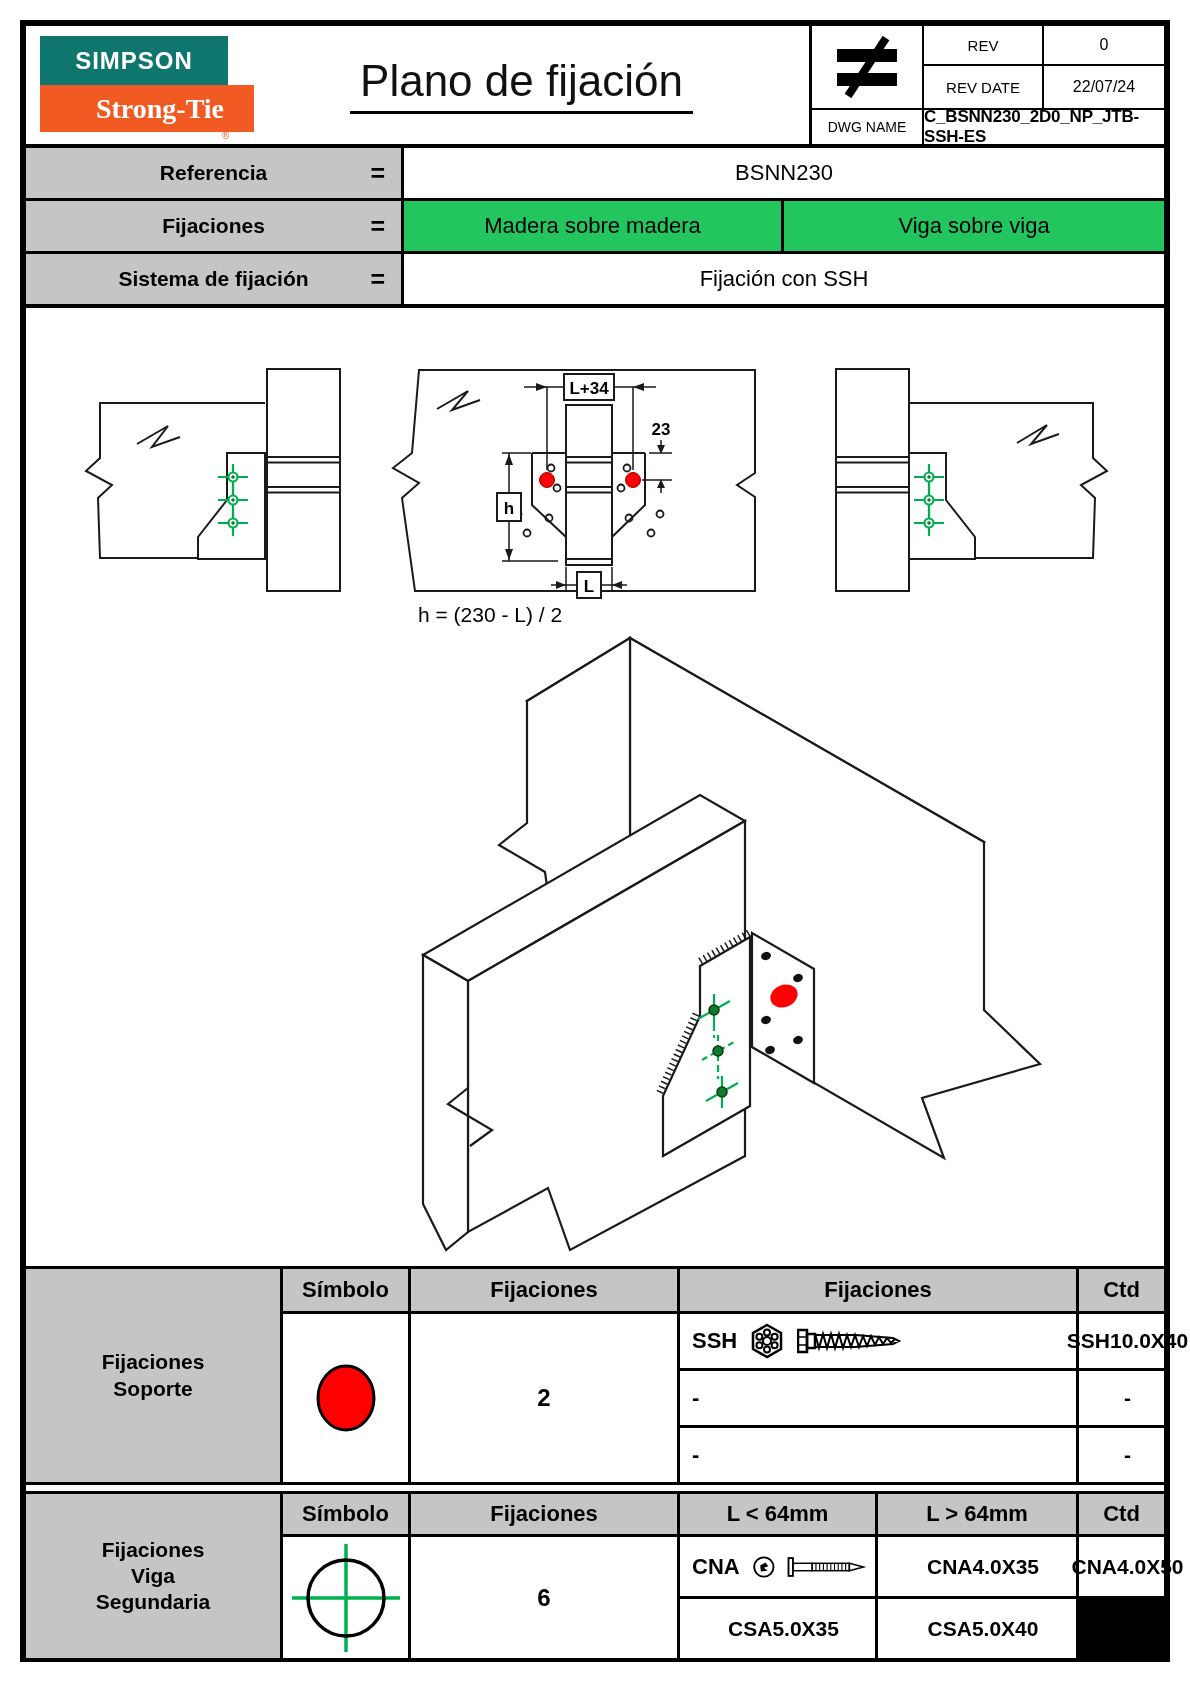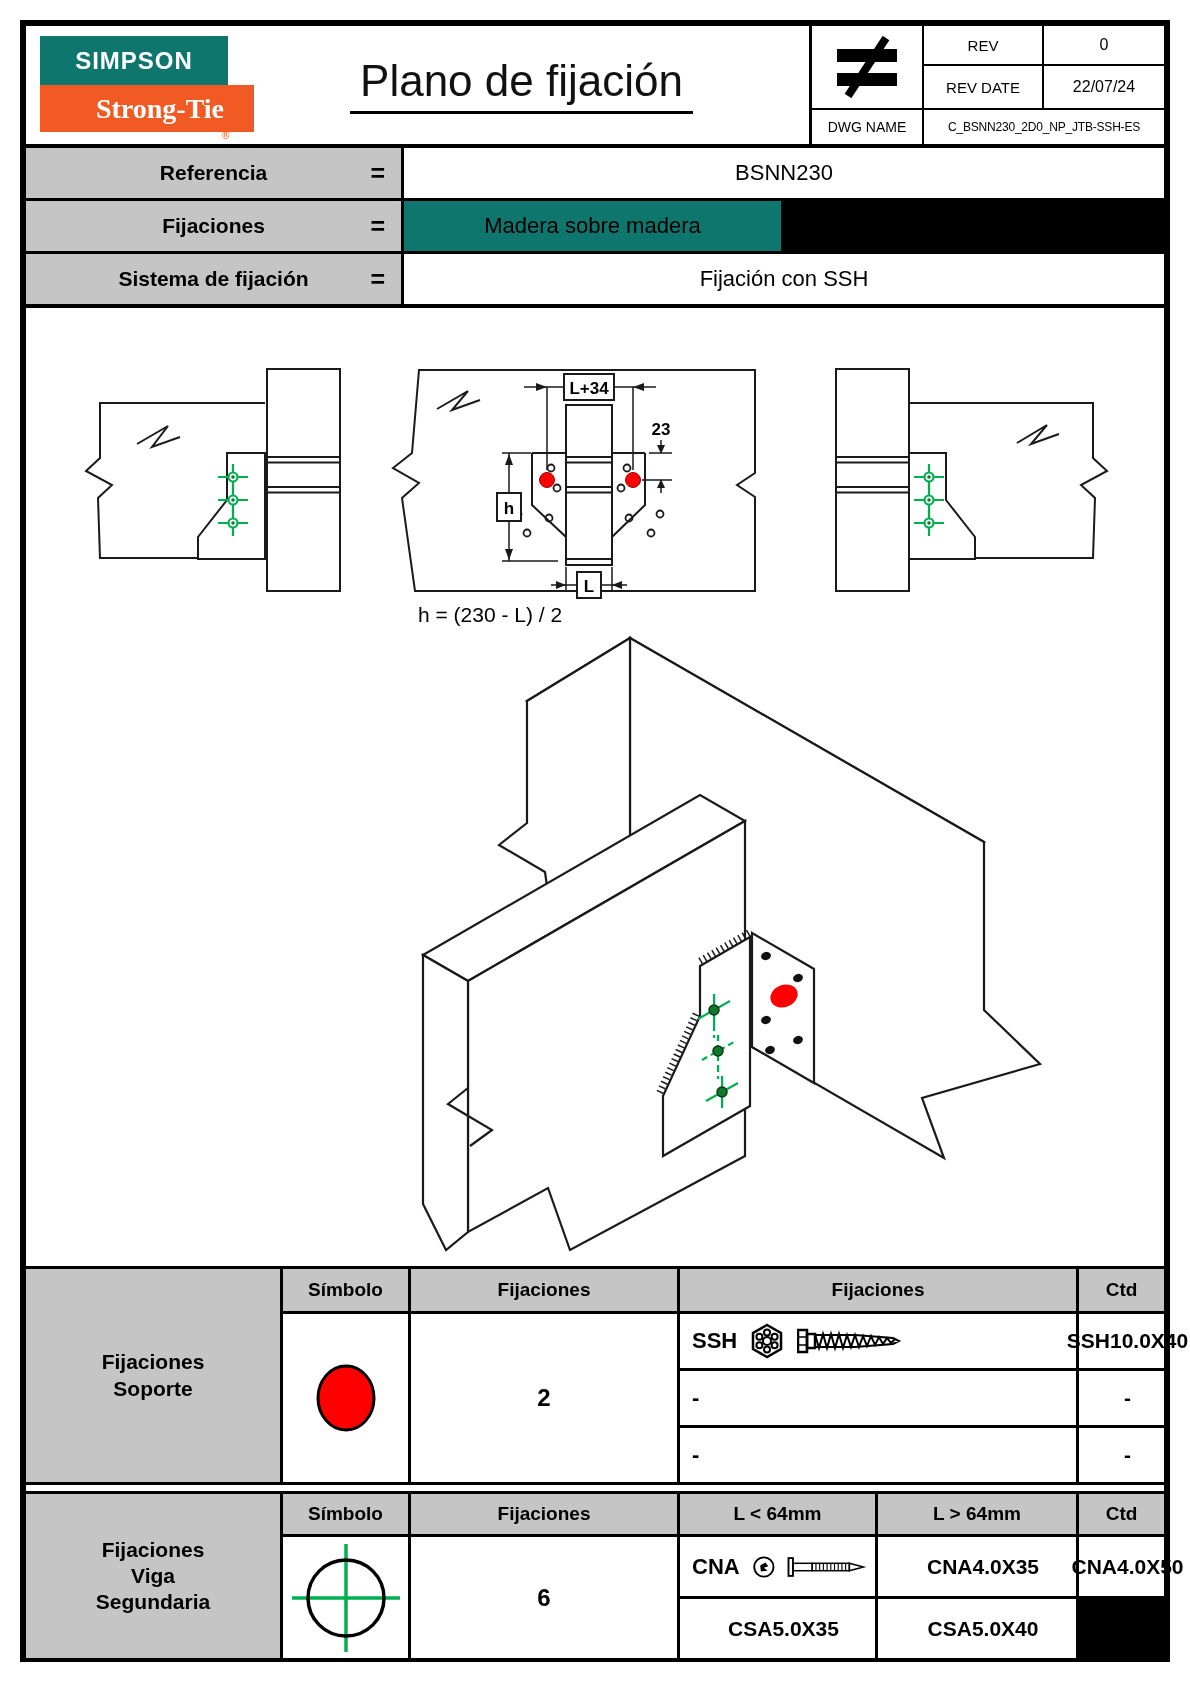--- a/index.html
+++ b/index.html
@@ -24,43 +24,43 @@
   .bigtitle{font-size:44px;color:#111;border-bottom:3px solid #000;
             padding:0 10px 5px 10px;white-space:nowrap;}
   .revtbl{width:355px;border-left:3px solid #000;box-sizing:border-box;
           display:grid;grid-template-columns:110px 118px 120px;
           grid-template-rows:38px 42px 34px;gap:2px;background:#000;}
   .revtbl>div{background:#fff;display:flex;align-items:center;justify-content:center;}
   .neq-cell{grid-row:1/3;}
   .rev-small{font-size:15px;}
   .rev-val{font-size:16px;}
   .dwg-lbl{font-size:14px;}
-  .dwg-val{grid-column:2/4;font-size:12px;letter-spacing:-0.2px;font-weight:normal;}
+  .dwg-val{grid-column:2/4;font-size:17px;letter-spacing:-0.2px;font-weight:bold;}
 
   
   .ref{top:122px;width:1138px;display:grid;grid-template-columns:375px 760px;
        grid-template-rows:50px 50px 50px;gap:3px;background:#000;}
   .ref .lbl{background:#c5c5c5;position:relative;display:flex;align-items:center;
             justify-content:center;font-weight:bold;font-size:21px;}
   .ref .lbl .eq{position:absolute;right:16px;font-size:25px;font-weight:bold;}
   .ref .val{background:#fff;display:flex;align-items:center;justify-content:center;
             font-size:22px;}
   .ref .split{background:#000;display:grid;grid-template-columns:377px 380px;gap:3px;}
-  .ref .split>div{background:#0f766e;display:flex;align-items:center;justify-content:center;
+  .ref .split>div{background:#22c55e;display:flex;align-items:center;justify-content:center;
             font-size:22px;}
 
   
   .draw{top:270px;width:1138px;height:958px;}
 
   
   .ftbl{width:1138px;display:grid;gap:3px;background:#000;}
   .ftbl>div{background:#fff;display:flex;align-items:center;justify-content:center;}
   .ftbl .gray{background:#c5c5c5;font-weight:bold;font-size:21px;text-align:center;}
   .ftbl .gray .wrapnarrow{width:140px;line-height:1.25;}
-  .ftbl .hc{background:#c5c5c5;font-weight:bold;font-size:19px;}
+  .ftbl .hc{background:#c5c5c5;font-weight:bold;font-size:22px;}
   .t1{top:1243px;grid-template-columns:254px 125px 266px 396px 85px;
       grid-template-rows:42px 54px 54px 54px;}
   .t2{top:1468px;grid-template-columns:254px 125px 266px 195px 198px 85px;
       grid-template-rows:40px 59px 59px;}
   .desc{justify-content:flex-start !important;padding-left:12px;gap:12px;}
   .code{font-weight:bold;font-size:22px;}
   .valcell{font-weight:bold;font-size:21px;padding-left:12px;}
   .qty{font-weight:bold;font-size:24px;}
 </style>
 </head>
@@ -102,20 +102,21 @@
       <span class="eq">=</span>
     </div>
     <div class="val">BSNN230</div>
 
     <div class="lbl">
       <span>Fijaciones</span>
       <span class="eq">=</span>
     </div>
     <div class="split">
       <div>Madera sobre madera</div>
+      <div>Viga sobre viga</div>
     </div>
 
     <div class="lbl">
       <span>Sistema de fijación</span>
       <span class="eq">=</span>
     </div>
     <div class="val">Fijación con SSH</div>
   </div>
   <div class="divider" style="top:278px;height:4px;"></div>
 

